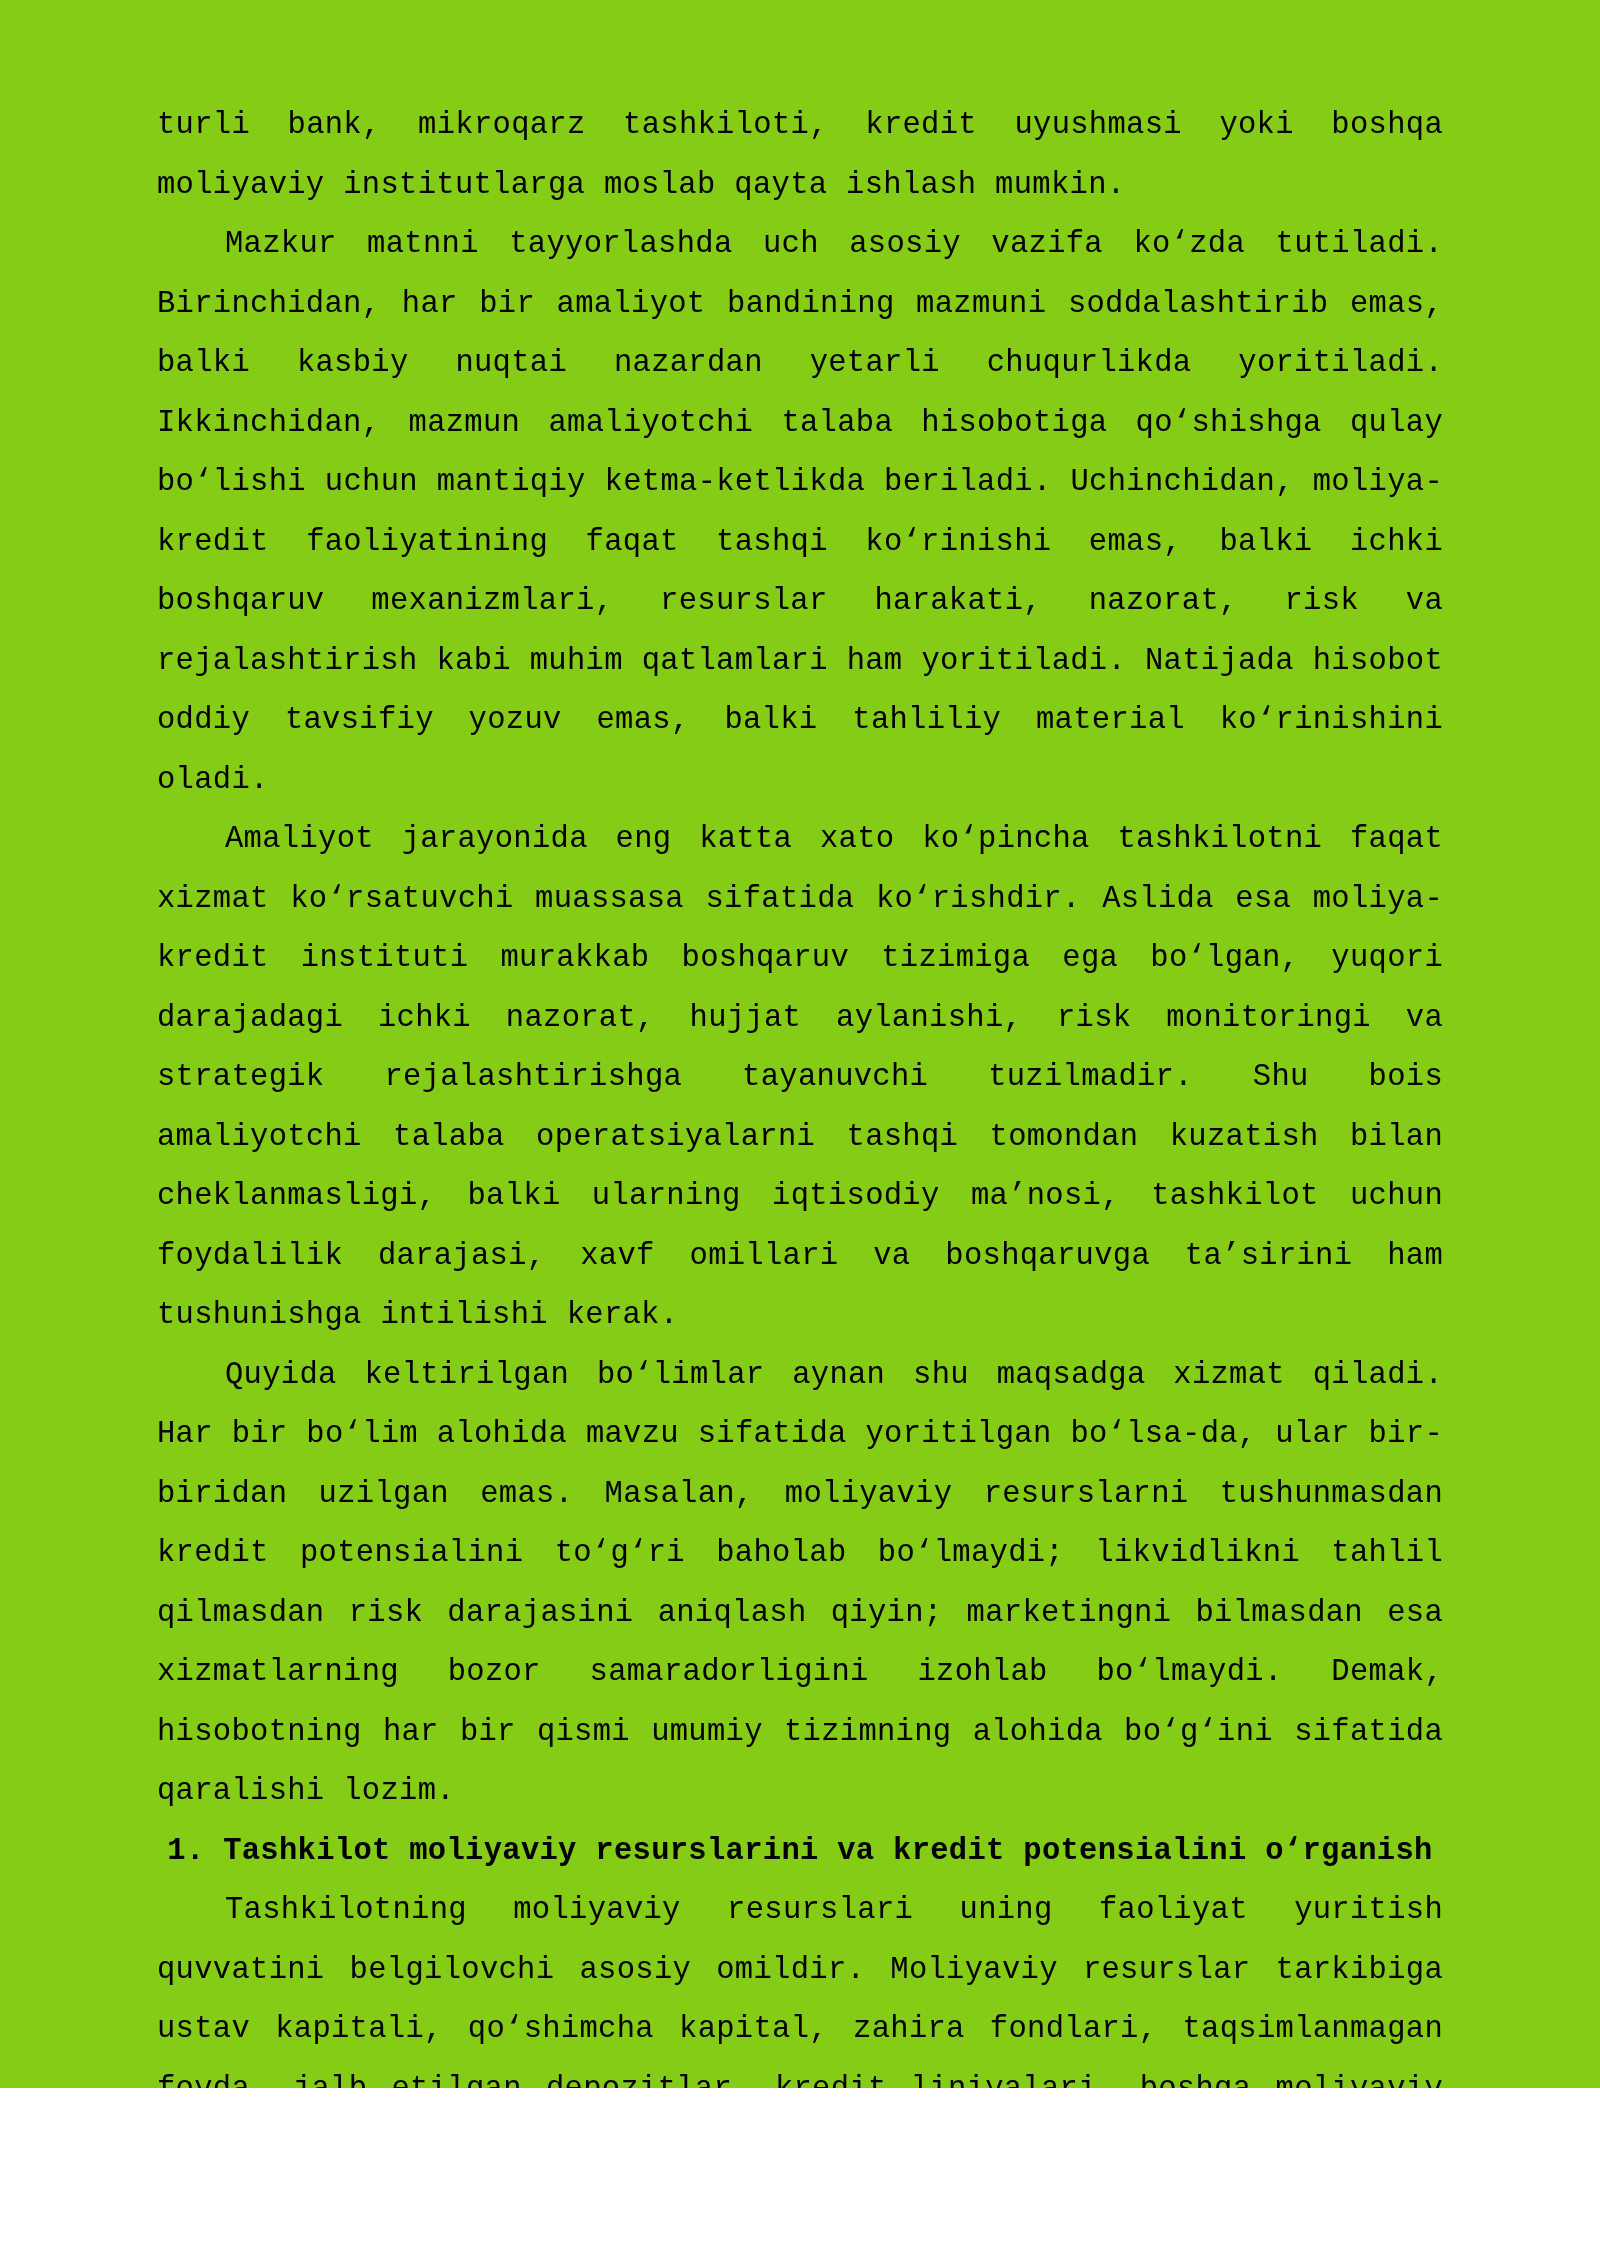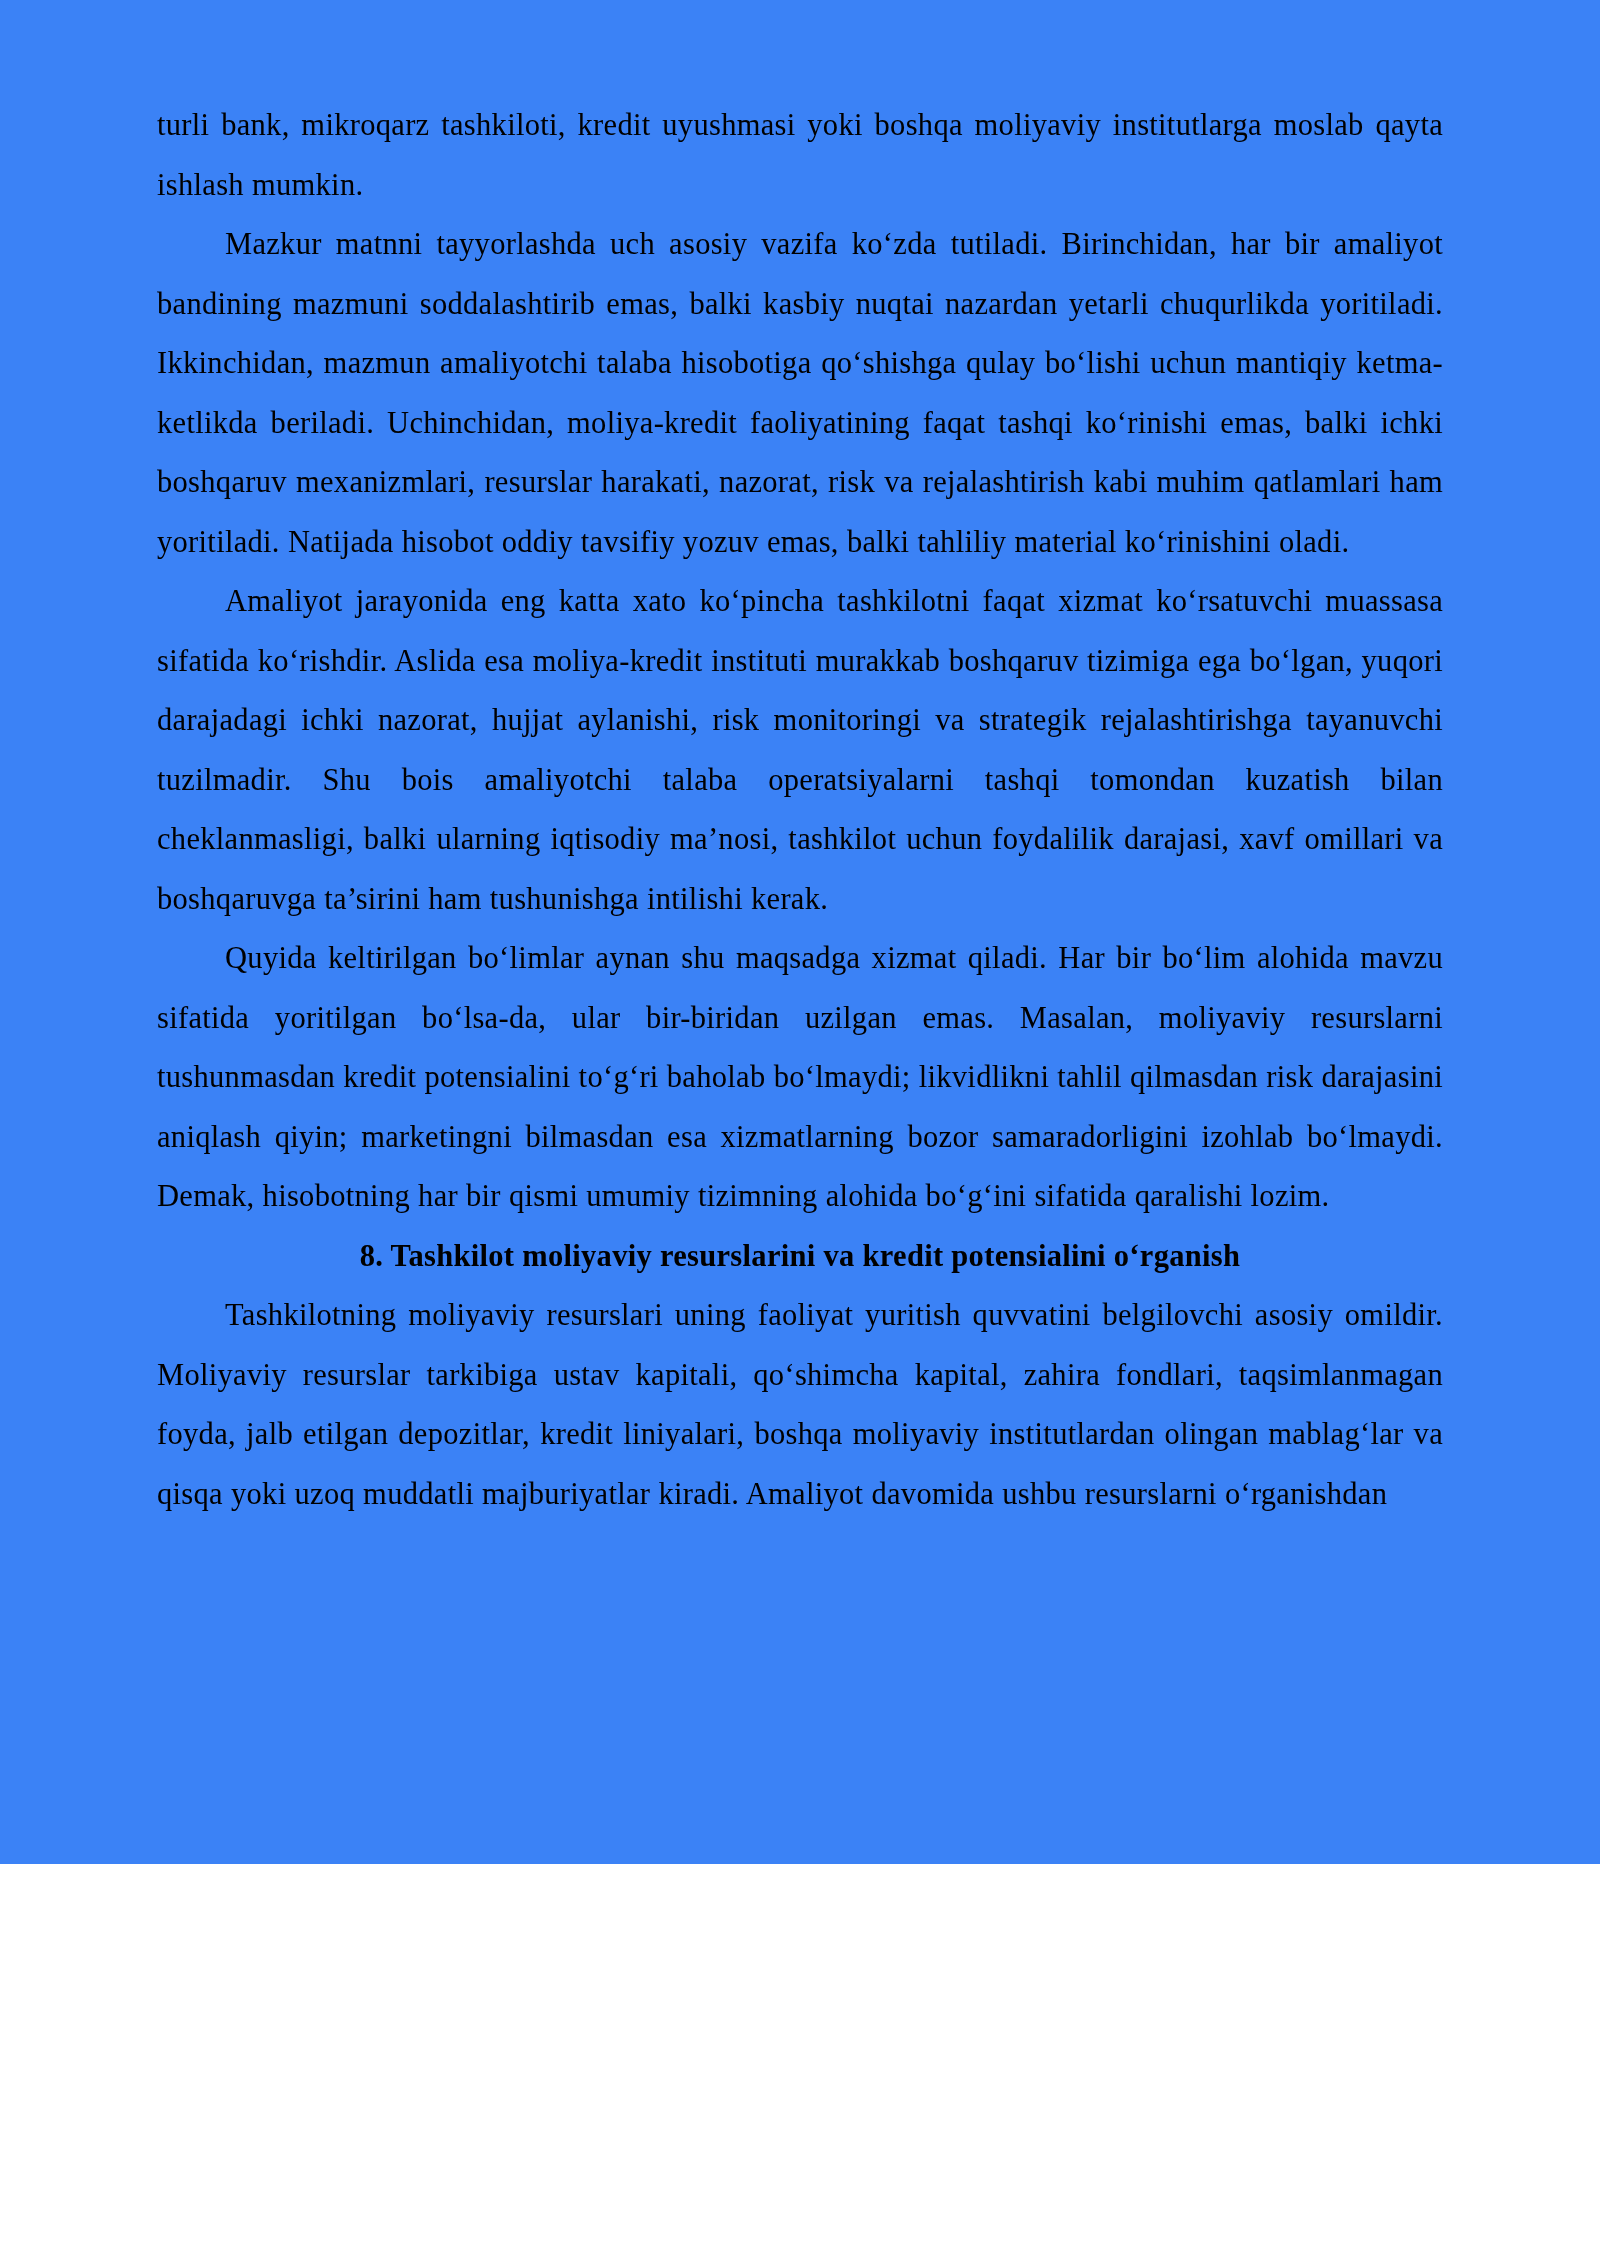--- a/index.html
+++ b/index.html
@@ -8,24 +8,25 @@
     padding: 0;
     background: #ffffff;
   }
   body {
     font-family: "Liberation Serif", "DejaVu Serif", serif;
     color: #000000;
   }
   .page {
     position: relative;
     width: 1600px;
-    height: 1864px;
-    background: #3b82f6;
+    height: 2088px;
+    background: #84cc16;
     box-sizing: border-box;
     overflow: hidden;
+    font-family: Liberation Mono, monospace;
   }
   .text-column {
     position: absolute;
     left: 157px;
     top: 96px;
     width: 1286px;
   }
   p.para {
     margin: 0;
     padding: 0;
@@ -60,18 +61,18 @@
   <div class="text-column">
 
     <p class="para no-indent">turli bank, mikroqarz tashkiloti, kredit uyushmasi yoki boshqa moliyaviy institutlarga moslab qayta ishlash mumkin.</p>
 
     <p class="para">Mazkur matnni tayyorlashda uch asosiy vazifa ko‘zda tutiladi. Birinchidan, har bir amaliyot bandining mazmuni soddalashtirib emas, balki kasbiy nuqtai nazardan yetarli chuqurlikda yoritiladi. Ikkinchidan, mazmun amaliyotchi talaba hisobotiga qo‘shishga qulay bo‘lishi uchun mantiqiy ketma-ketlikda beriladi. Uchinchidan, moliya-kredit faoliyatining faqat tashqi ko‘rinishi emas, balki ichki boshqaruv mexanizmlari, resurslar harakati, nazorat, risk va rejalashtirish kabi muhim qatlamlari ham yoritiladi. Natijada hisobot oddiy tavsifiy yozuv emas, balki tahliliy material ko‘rinishini oladi.</p>
 
     <p class="para">Amaliyot jarayonida eng katta xato ko‘pincha tashkilotni faqat xizmat ko‘rsatuvchi muassasa sifatida ko‘rishdir. Aslida esa moliya-kredit instituti murakkab boshqaruv tizimiga ega bo‘lgan, yuqori darajadagi ichki nazorat, hujjat aylanishi, risk monitoringi va strategik rejalashtirishga tayanuvchi tuzilmadir. Shu bois amaliyotchi talaba operatsiyalarni tashqi tomondan kuzatish bilan cheklanmasligi, balki ularning iqtisodiy ma’nosi, tashkilot uchun foydalilik darajasi, xavf omillari va boshqaruvga ta’sirini ham tushunishga intilishi kerak.</p>
 
     <p class="para">Quyida keltirilgan bo‘limlar aynan shu maqsadga xizmat qiladi. Har bir bo‘lim alohida mavzu sifatida yoritilgan bo‘lsa-da, ular bir-biridan uzilgan emas. Masalan, moliyaviy resurslarni tushunmasdan kredit potensialini to‘g‘ri baholab bo‘lmaydi; likvidlikni tahlil qilmasdan risk darajasini aniqlash qiyin; marketingni bilmasdan esa xizmatlarning bozor samaradorligini izohlab bo‘lmaydi. Demak, hisobotning har bir qismi umumiy tizimning alohida bo‘g‘ini sifatida qaralishi lozim.</p>
 
-    <h2 class="section-heading">8. Tashkilot moliyaviy resurslarini va kredit potensialini o‘rganish</h2>
+    <h2 class="section-heading">1. Tashkilot moliyaviy resurslarini va kredit potensialini o‘rganish</h2>
 
     <p class="para">Tashkilotning moliyaviy resurslari uning faoliyat yuritish quvvatini belgilovchi asosiy omildir. Moliyaviy resurslar tarkibiga ustav kapitali, qo‘shimcha kapital, zahira fondlari, taqsimlanmagan foyda, jalb etilgan depozitlar, kredit liniyalari, boshqa moliyaviy institutlardan olingan mablag‘lar va qisqa yoki uzoq muddatli majburiyatlar kiradi. Amaliyot davomida ushbu resurslarni o‘rganishdan</p>
 
   </div>
 </div>
 
 </body></html>

